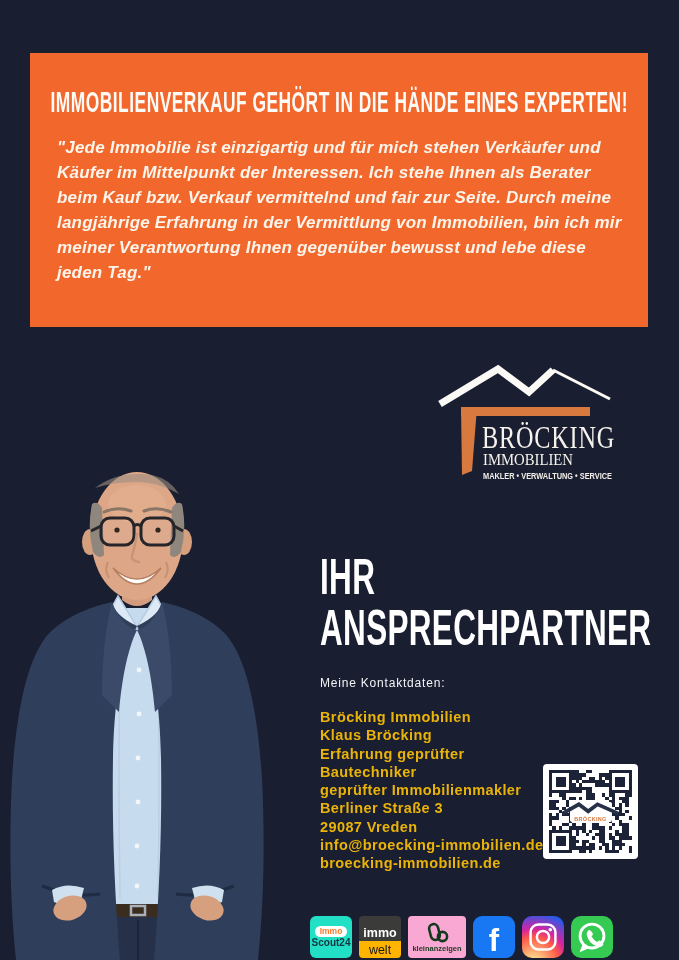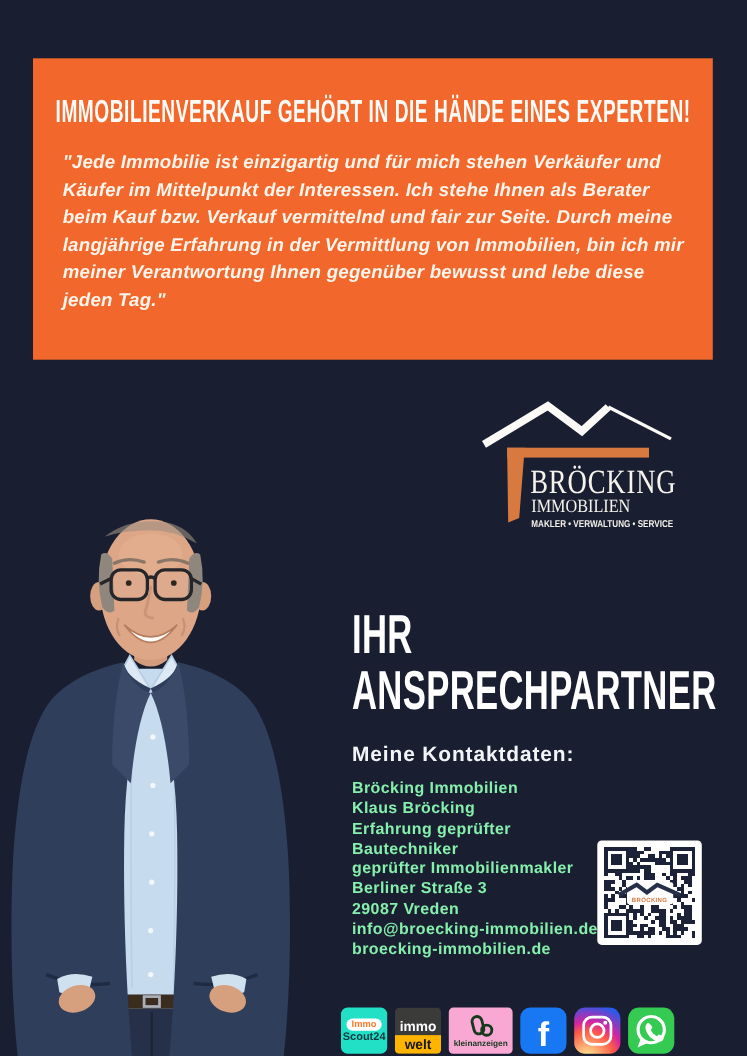--- a/index.html
+++ b/index.html
@@ -22,44 +22,44 @@
   .logo-tag{font-family:"Liberation Sans",sans-serif;font-size:9px;font-weight:700;fill:#f3f0e9;}
 
   
   .portrait{position:absolute;left:0;top:458px;width:308px;height:502px;}
   .portrait svg{display:block;width:308px;height:502px;}
 
   
   .big-title{position:absolute;left:320px;top:552px;margin:0;color:#ffffff;}
   .big-title span{display:block;white-space:nowrap;transform:scaleX(0.63);transform-origin:left top;
         font-size:50px;line-height:51px;font-weight:800;letter-spacing:0.5px;}
-  .kontakt-label{position:absolute;left:320px;top:676px;font-size:19px;font-weight:700;
+  .kontakt-label{position:absolute;left:320px;top:676px;font-size:12px;font-weight:400;
         letter-spacing:0.8px;color:#f3f4f7;}
   .contact-lines{position:absolute;left:320px;top:708px;width:225px;}
-  .contact-line{font-size:14.5px;line-height:18.3px;font-weight:700;letter-spacing:0.4px;color:#86efac;}
+  .contact-line{font-size:14.5px;line-height:18.3px;font-weight:700;letter-spacing:0.4px;color:#eab308;}
 
   
   .qr{position:absolute;left:543px;top:764px;width:95px;height:95px;background:#ffffff;
       border-radius:4px;padding:6px;box-sizing:border-box;}
   .qr svg{display:block;width:83px;height:83px;}
   .qr-logo{position:absolute;left:50%;top:50%;transform:translate(-50%,-50%);width:42px;height:20px;
       background:#ffffff;border-radius:2px;display:flex;flex-direction:column;align-items:center;justify-content:center;}
   .qr-logo-roof{width:26px;height:6px;}
   .qr-logo-text{font-size:5.5px;font-weight:700;color:#d87a40;letter-spacing:0.3px;line-height:6px;}
 
   
   .social-row{position:absolute;left:310px;top:889px;display:flex;gap:7px;align-items:center;margin-top:27px;}
   .si{position:relative;height:42px;box-sizing:border-box;overflow:hidden;flex:0 0 auto;}
   .is24{width:42px;background:#21e0c6;border-radius:6px;display:flex;flex-direction:column;align-items:center;justify-content:center;gap:1px;}
   .is24-pill{background:#ffffff;border-radius:6px;padding:1px 5px;font-size:8.5px;font-weight:800;color:#ff7b29;line-height:9px;}
   .is24-sub{font-size:10px;font-weight:800;color:#113641;line-height:10px;}
   .iw{width:42px;border-radius:4px;display:flex;flex-direction:column;}
   .iw-top{flex:0 0 24px;background:#3b3b3a;color:#ffffff;font-size:12.5px;font-weight:800;
           display:flex;align-items:flex-end;justify-content:center;padding-bottom:1px;}
-  .iw-bottom{flex:1;background:#ffb400;color:#171717;font-size:12.5px;font-weight:700;
+  .iw-bottom{flex:1;background:#ffb400;color:#171717;font-size:12.5px;font-weight:400;
           display:flex;align-items:center;justify-content:center;}
   .ka{width:58px;background:#f9a8d4;border-radius:4px;display:flex;flex-direction:column;align-items:center;justify-content:center;}
   .ka-label{font-size:7.5px;font-weight:700;color:#16391d;line-height:8px;margin-top:1px;}
   .fb{width:42px;background:#1877f2;border-radius:9px;display:flex;align-items:center;justify-content:center;}
   .fb-f{color:#ffffff;font-size:31px;font-weight:700;transform:translateY(4px);}
   .ig{width:42px;border-radius:10px;background:radial-gradient(circle at 28% 110%,#fdf497 0%,#fd5949 45%,#d6249f 60%,#285aeb 90%);
       display:flex;align-items:center;justify-content:center;}
   .wa{width:42px;background:#35cb53;border-radius:10px;display:flex;align-items:center;justify-content:center;}
 </style>
 </head>

